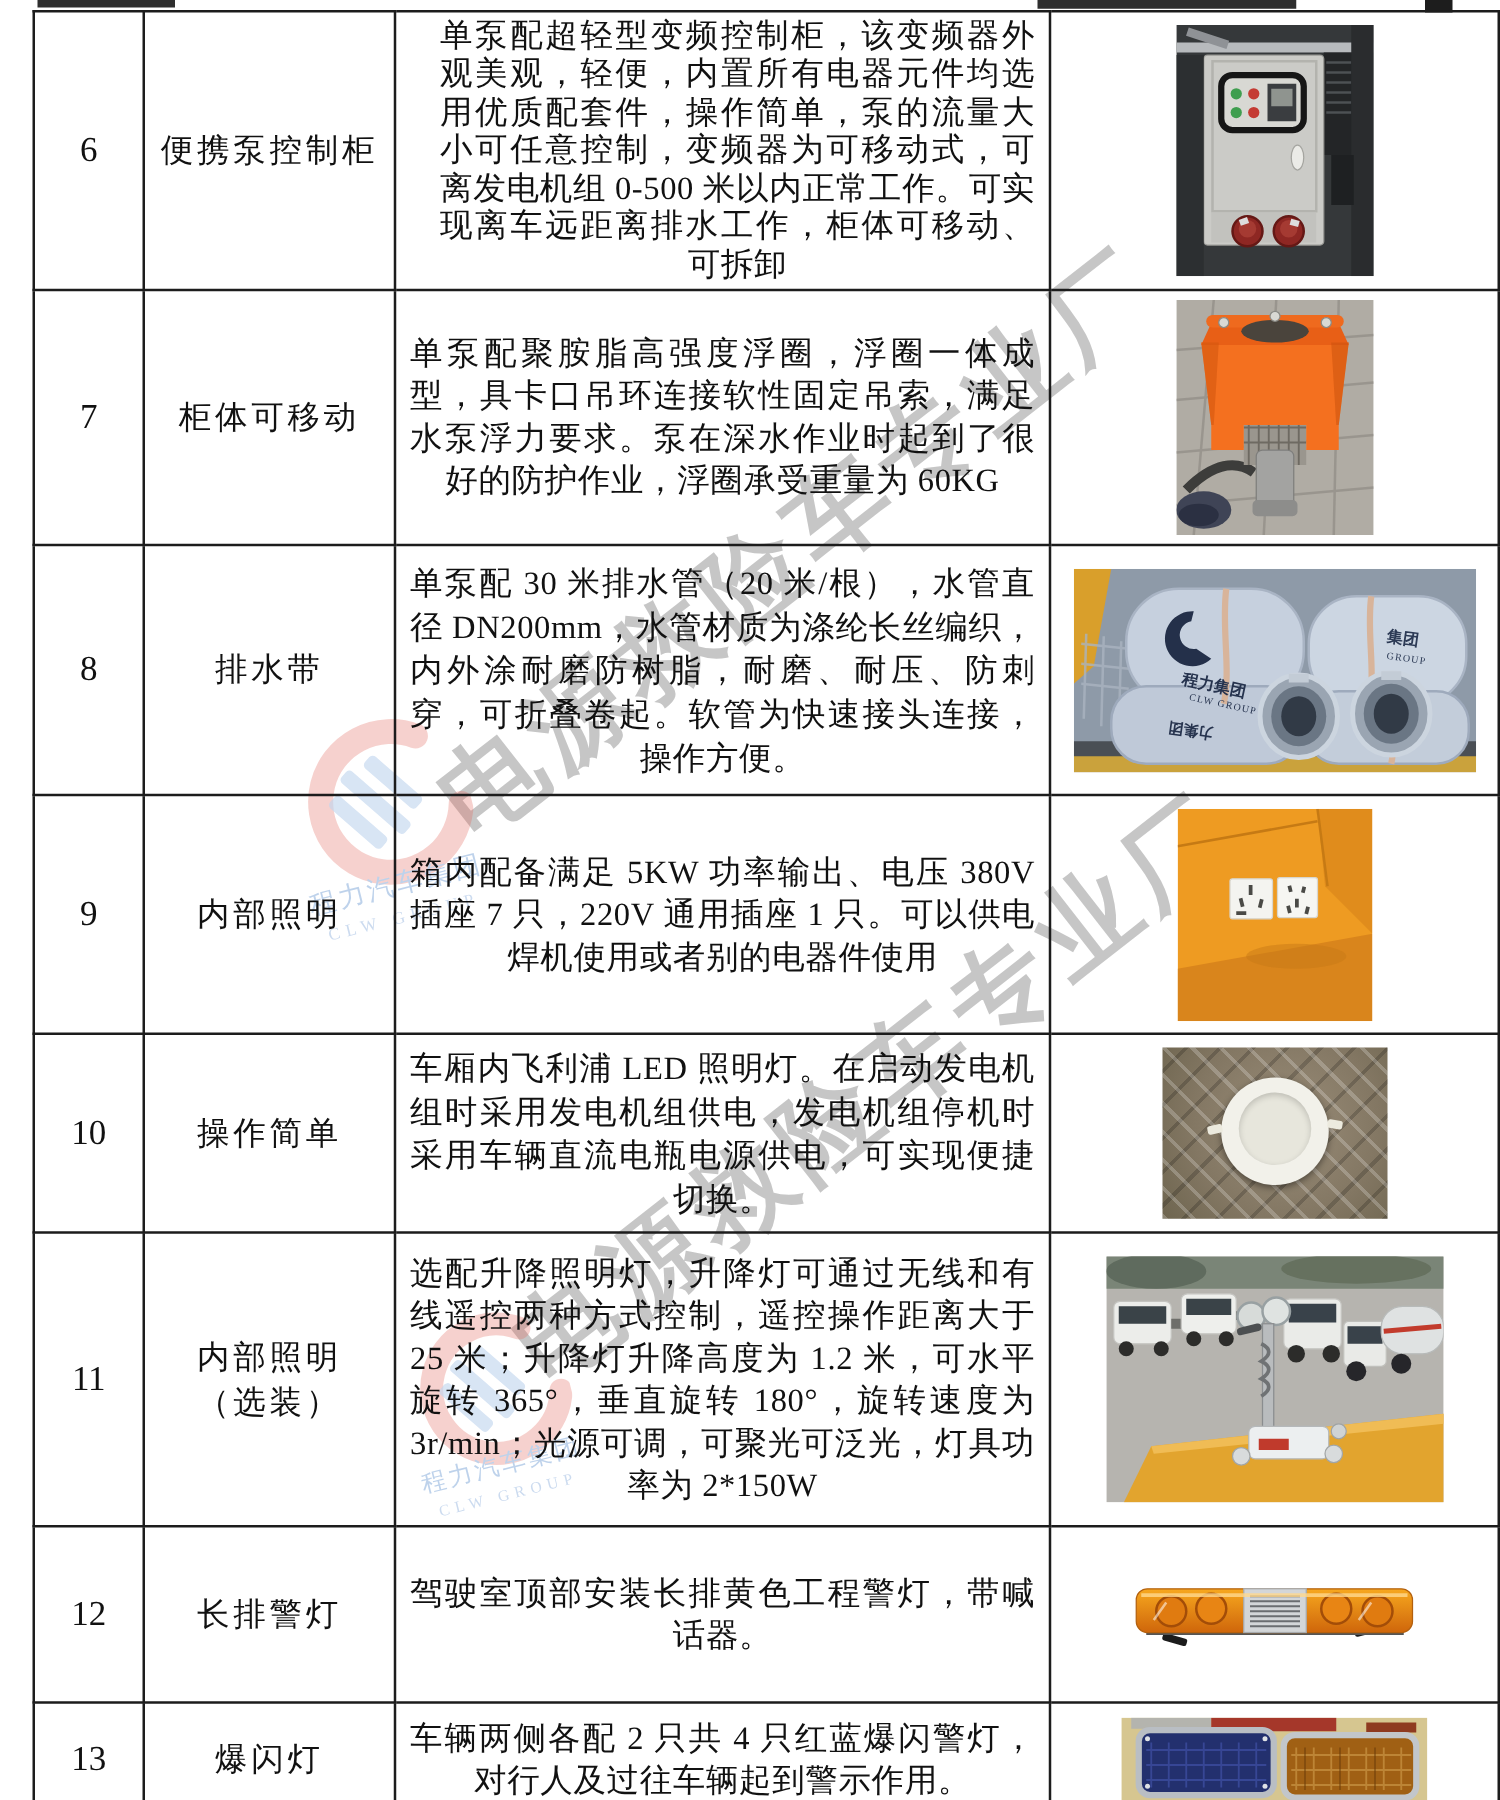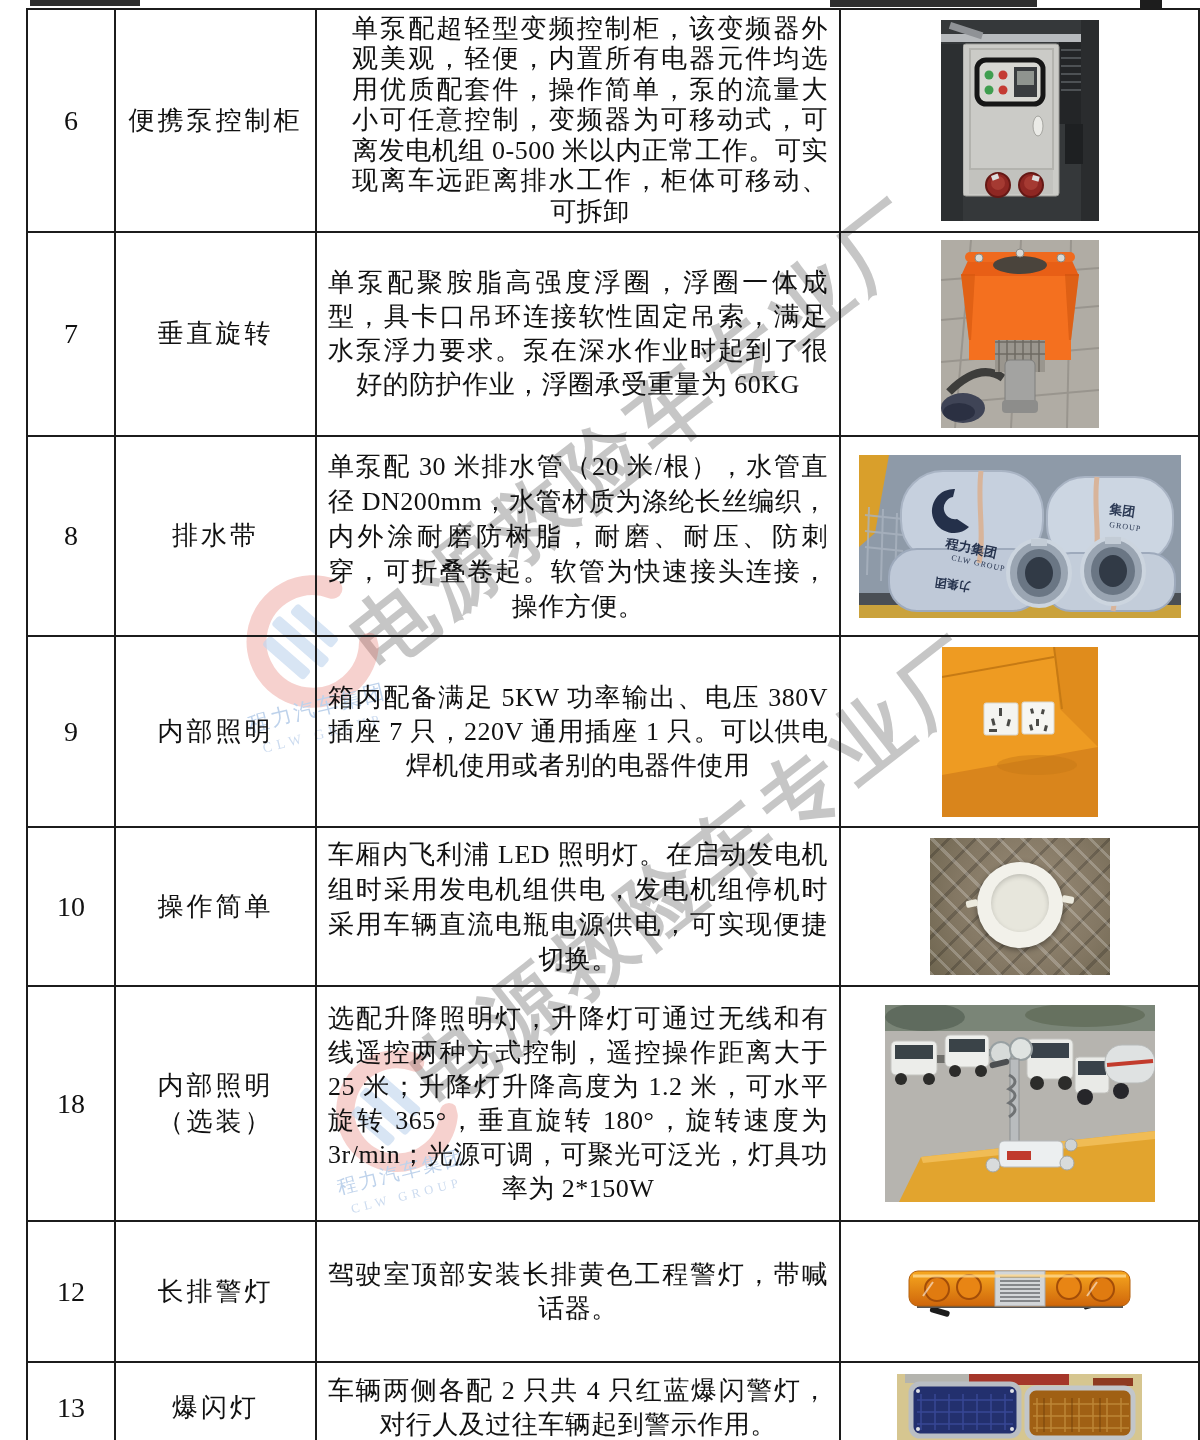--- a/index.html
+++ b/index.html
@@ -139,21 +139,21 @@
             <rect x="0" y="24" width="22" height="177" fill="#2c2f31"></rect>
           </svg>
         </div>
             </div>
       </td>
     </tr>
 
     <tr class="r7">
       <td class="c-num">7</td>
       <td class="c-name">
-            <span>垂直旋转</span>
+            <span>柜体可移动</span>
           </td>
       <td class="c-desc">
             <div class="desc">单泵配聚胺脂高强度浮圈，浮圈一体成型，具卡口吊环连接软性固定吊索，满足水泵浮力要求。泵在深水作业时起到了很好的防护作业，浮圈承受重量为 60KG</div>
           </td>
       <td class="c-img">
         <div class="phwrap">
               <div class="ph">
           <svg width="158" height="188" viewBox="0 0 158 188">
             <rect width="158" height="188" fill="#b0aca4"></rect>
             <g stroke="#908c85" stroke-width="2" opacity=".7">
@@ -297,21 +297,21 @@
             <div class="led-inner"></div>
           </div>
           <div class="led-tab" style="left:36px;top:62px;transform:rotate(-12deg);"></div>
           <div class="led-tab" style="left:132px;top:58px;transform:rotate(10deg);"></div>
         </div>
             </div>
       </td>
     </tr>
 
     <tr class="r11">
-      <td class="c-num">18</td>
+      <td class="c-num">11</td>
       <td class="c-name">
         <span>内部照明</span>
         <span>（选装）</span>
       </td>
       <td class="c-desc">
             <div class="desc">选配升降照明灯，升降灯可通过无线和有线遥控两种方式控制，遥控操作距离大于 25 米；升降灯升降高度为 1.2 米，可水平旋转 365°，垂直旋转 180°，旋转速度为 3r/min；光源可调，可聚光可泛光，灯具功率为 2*150W</div>
           </td>
       <td class="c-img">
         <div class="phwrap">
               <div class="ph">

